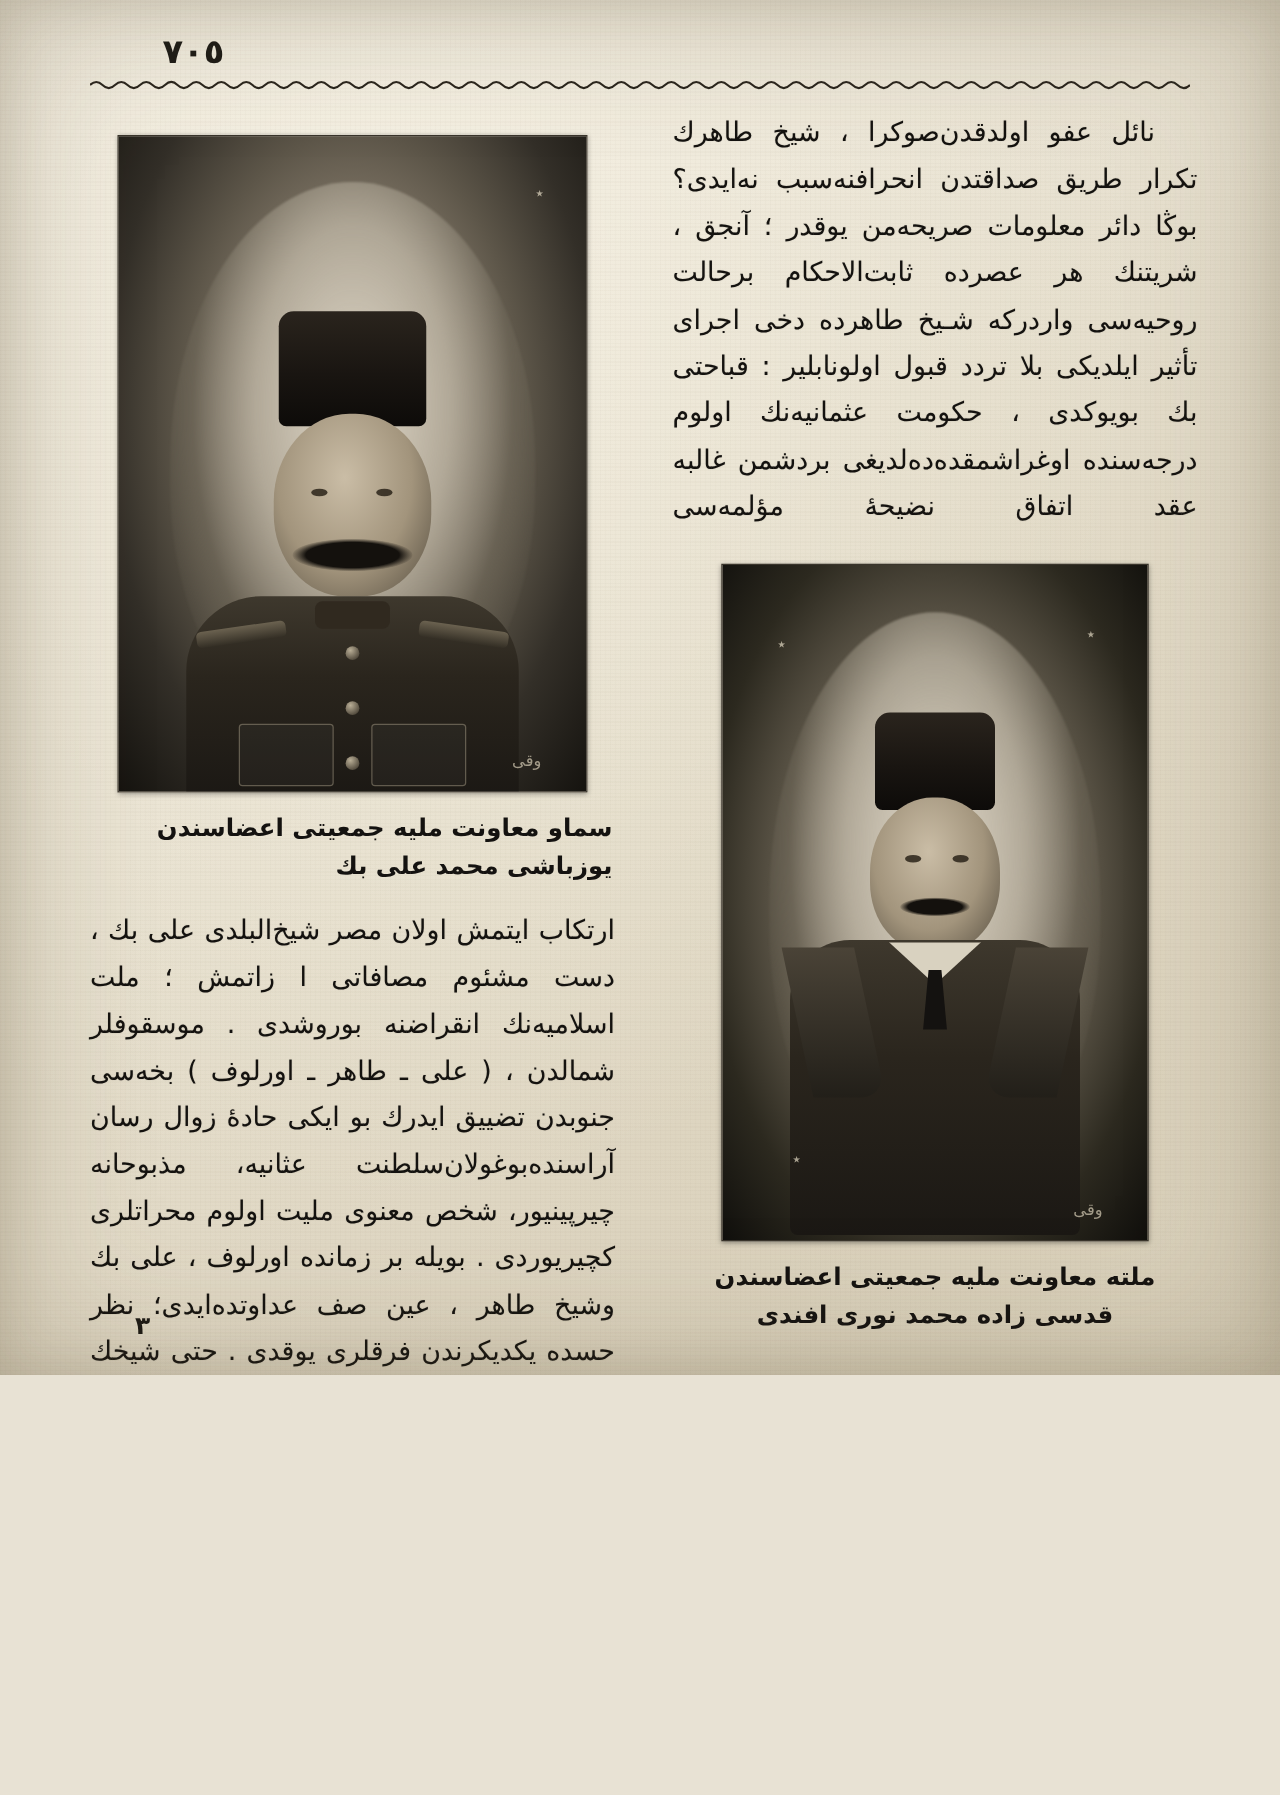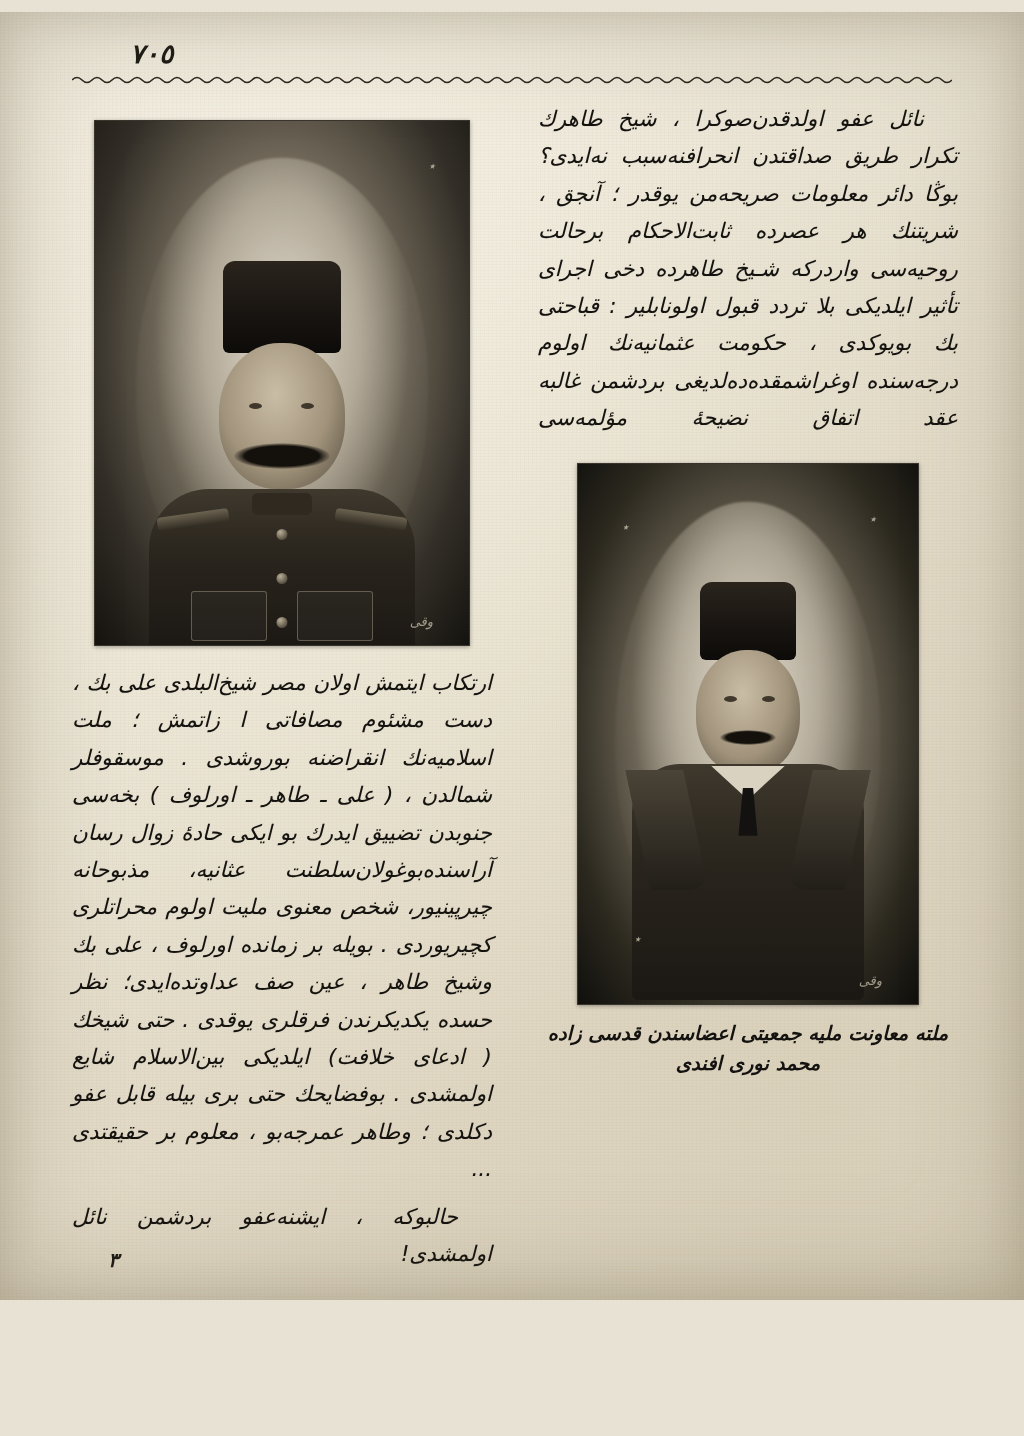--- a/index.html
+++ b/index.html
@@ -6,29 +6,28 @@
     margin: 0;
     padding: 0;
     background: #e8e2d4;
   }
   body {
     font-family: "DejaVu Sans", sans-serif;
   }
   .page {
     position: relative;
     width: 1024px;
-    height: 1288px;
-    margin: 12px auto;
+    height: 1100px;
+    margin: 0 auto;
     background:
       radial-gradient(ellipse at 30% 20%, rgba(255,252,240,0.55), rgba(0,0,0,0) 60%),
       radial-gradient(ellipse at 80% 85%, rgba(210,200,175,0.45), rgba(0,0,0,0) 65%),
       linear-gradient(160deg, #ece6d8 0%, #e7e0cf 40%, #e2dac7 75%, #dcd4c0 100%);
     overflow: hidden;
     box-sizing: border-box;
-    font-style: italic;
   }
   
   .grain {
     position: absolute;
     inset: 0;
     pointer-events: none;
     background-image:
       repeating-linear-gradient(0deg, rgba(120,105,75,0.035) 0px, rgba(120,105,75,0.035) 1px, rgba(0,0,0,0) 1px, rgba(0,0,0,0) 3px),
       repeating-linear-gradient(90deg, rgba(120,105,75,0.03) 0px, rgba(120,105,75,0.03) 1px, rgba(0,0,0,0) 1px, rgba(0,0,0,0) 4px);
     opacity: .8;
@@ -321,20 +320,21 @@
           <div class="epaulette" style="top:392px; right:62px; width:72px; transform:rotate(8deg);"></div>
           <div class="btn" style="top:408px;"></div>
           <div class="btn" style="top:452px;"></div>
           <div class="btn" style="top:496px;"></div>
           <div class="pocket" style="top:470px; left:96px; width:74px; height:48px;"></div>
           <div class="pocket" style="top:470px; right:96px; width:74px; height:48px;"></div>
         </div>
         <div class="photo-mark" style="right:34px; top:38px;">٭</div>
         <div class="photo-sig">وقی</div>
       </div>
+      <div class="caption caption-right">سماو معاونت ملیه جمعیتی اعضاسندن یوزباشی محمد علی بك</div>
     </div>
 
     <p class="para" style="margin-top:18px;">ارتكاب ایتمش اولان مصر شیخ‌البلدی علی بك ، دست مشئوم مصافاتی ا زاتمش ؛ ملت اسلامیه‌نك انقراضنه بوروشدی . موسقوفلر شمالدن ، ( علی ـ طاهر ـ اورلوف ) بخه‌سی جنوبدن تضییق ایدرك بو ایكی حادهٔ زوال رسان آراسنده‌بوغولان‌سلطنت عثانیه، مذبوحانه چیرپینیور، شخص معنوی ملیت اولوم محراتلری كچیریوردی . بویله بر زمانده اورلوف ، علی بك وشیخ طاهر ، عین صف عداوتده‌ایدی؛ نظر حسده یكدیكرندن فرقلری یوقدی . حتی شیخك ( ادعای خلافت) ایلدیكی بین‌الاسلام شایع اولمشدی . بوفضایحك حتی بری بیله قابل عفو دكلدی ؛ وطاهر عمرجه‌بو ، معلوم بر حقیقتدی ...</p>
     <p class="para indent">حالبوكه ، ایشنه‌عفو بردشمن نائل اولمشدی!</p>
   </div>
 
   <div class="page-num-bottom">٣</div>
 
   <div class="vignette"></div>
 </div>

